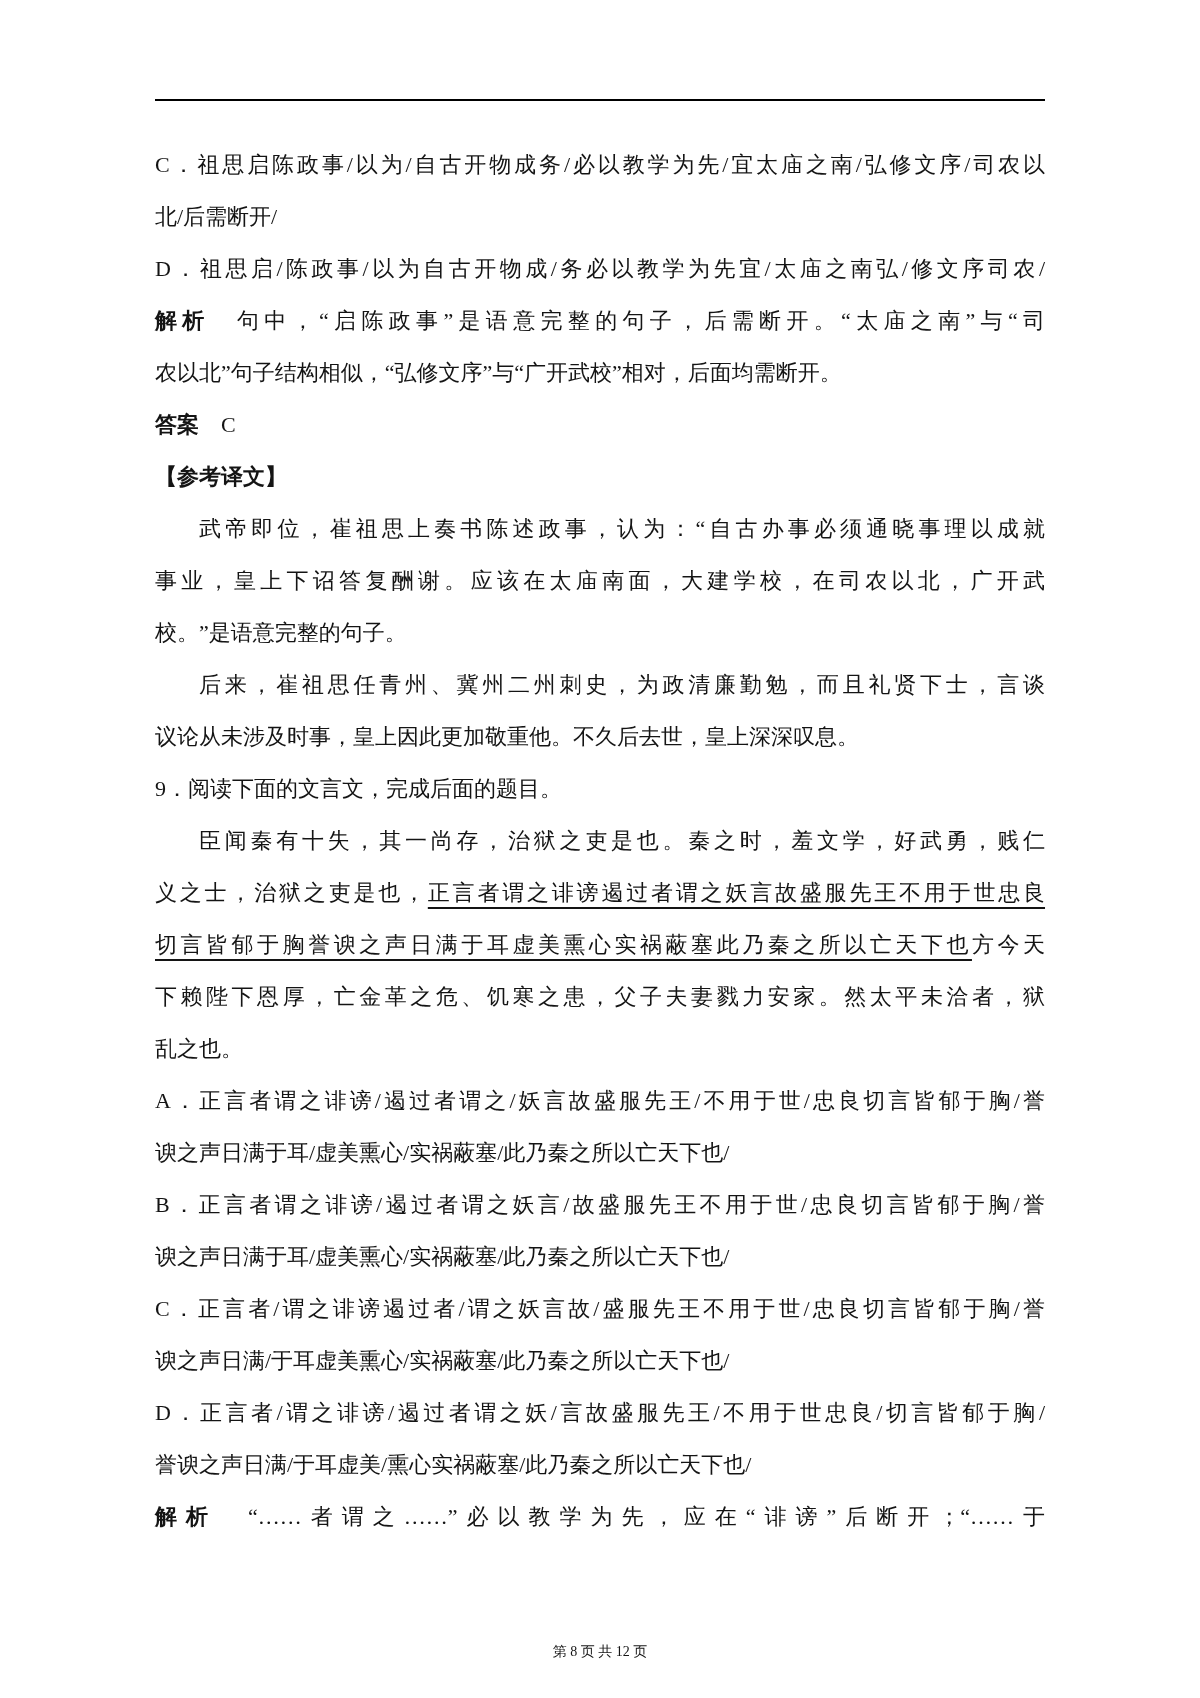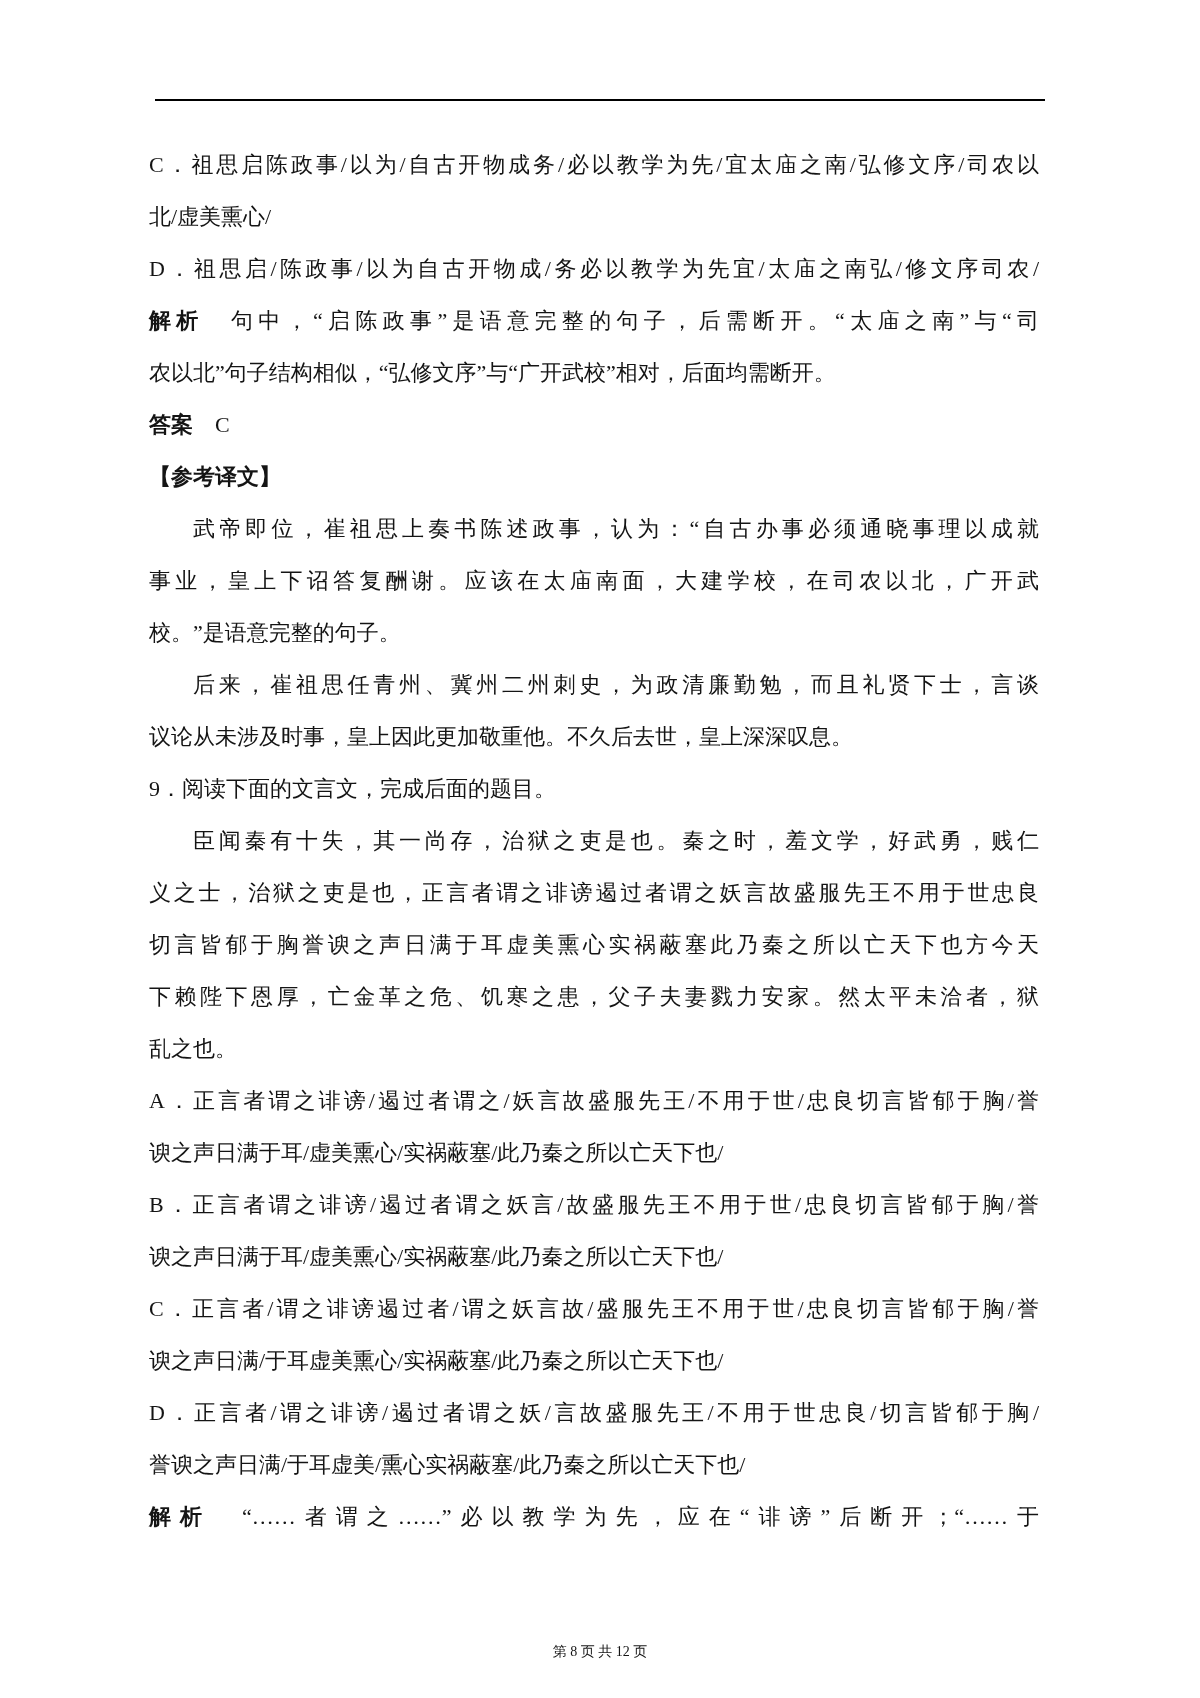--- a/index.html
+++ b/index.html
@@ -17,21 +17,21 @@
   }
   .header-rule {
     position: absolute;
     left: 155px;
     top: 99px;
     width: 890px;
     border-top: 2px solid #000000;
   }
   .content {
     position: absolute;
-    left: 149px;
+    left: 155px;
     top: 139px;
     width: 890px;
   }
   .line {
     font-family: "Liberation Serif", "DejaVu Serif", serif;
     font-size: 22px;
     line-height: 52px;
     height: 52px;
     white-space: nowrap;
     overflow: visible;
@@ -45,20 +45,21 @@
     text-indent: 44px;
   }
   .hei {
     font-family: "Liberation Sans", "DejaVu Sans", sans-serif;
     font-weight: bold;
   }
   .kai {
     font-family: "Liberation Serif", "DejaVu Serif", serif;
   }
   .wavy {
+    text-decoration: underline;
     text-decoration-thickness: 1.5px;
     text-underline-offset: 7px;
   }
   .footer {
     position: absolute;
     left: 0;
     right: 0;
     top: 1640px;
     text-align: center;
     font-family: "Liberation Serif", "DejaVu Serif", serif;
@@ -67,21 +68,21 @@
     color: #141414;
   }
 </style>
 </head>
 <body>
 
 <div class="page">
   <div class="header-rule"></div>
   <div class="content">
       <div class="line fill"><span>C．祖思启陈政事/以为/自古开物成务/必以教学为先/宜太庙之南/弘修文序/司农以</span></div>
-      <div class="line"><span>北/虚美熏心/</span></div>
+      <div class="line"><span>北/后需断开/</span></div>
       <div class="line fill"><span>D．祖思启/陈政事/以为自古开物成/务必以教学为先宜/太庙之南弘/修文序司农/</span></div>
       <div class="line fill"><span class="hei">解析</span><span>　句中，“启陈政事”是语意完整的句子，后需断开。“太庙之南”与“司</span></div>
       <div class="line"><span>农以北”句子结构相似，“弘修文序”与“广开武校”相对，后面均需断开。</span></div>
       <div class="line"><span class="hei">答案</span><span>　C</span></div>
       <div class="line"><span class="hei">【参考译文】</span></div>
       <div class="line fill indent"><span class="kai">武帝即位，崔祖思上奏书陈述政事，认为：“自古办事必须通晓事理以成就</span></div>
       <div class="line fill"><span class="kai">事业，皇上下诏答复酬谢。应该在太庙南面，大建学校，在司农以北，广开武</span></div>
       <div class="line"><span class="kai">校。”是语意完整的句子。</span></div>
       <div class="line fill indent"><span class="kai">后来，崔祖思任青州、冀州二州刺史，为政清廉勤勉，而且礼贤下士，言谈</span></div>
       <div class="line"><span class="kai">议论从未涉及时事，皇上因此更加敬重他。不久后去世，皇上深深叹息。</span></div>

